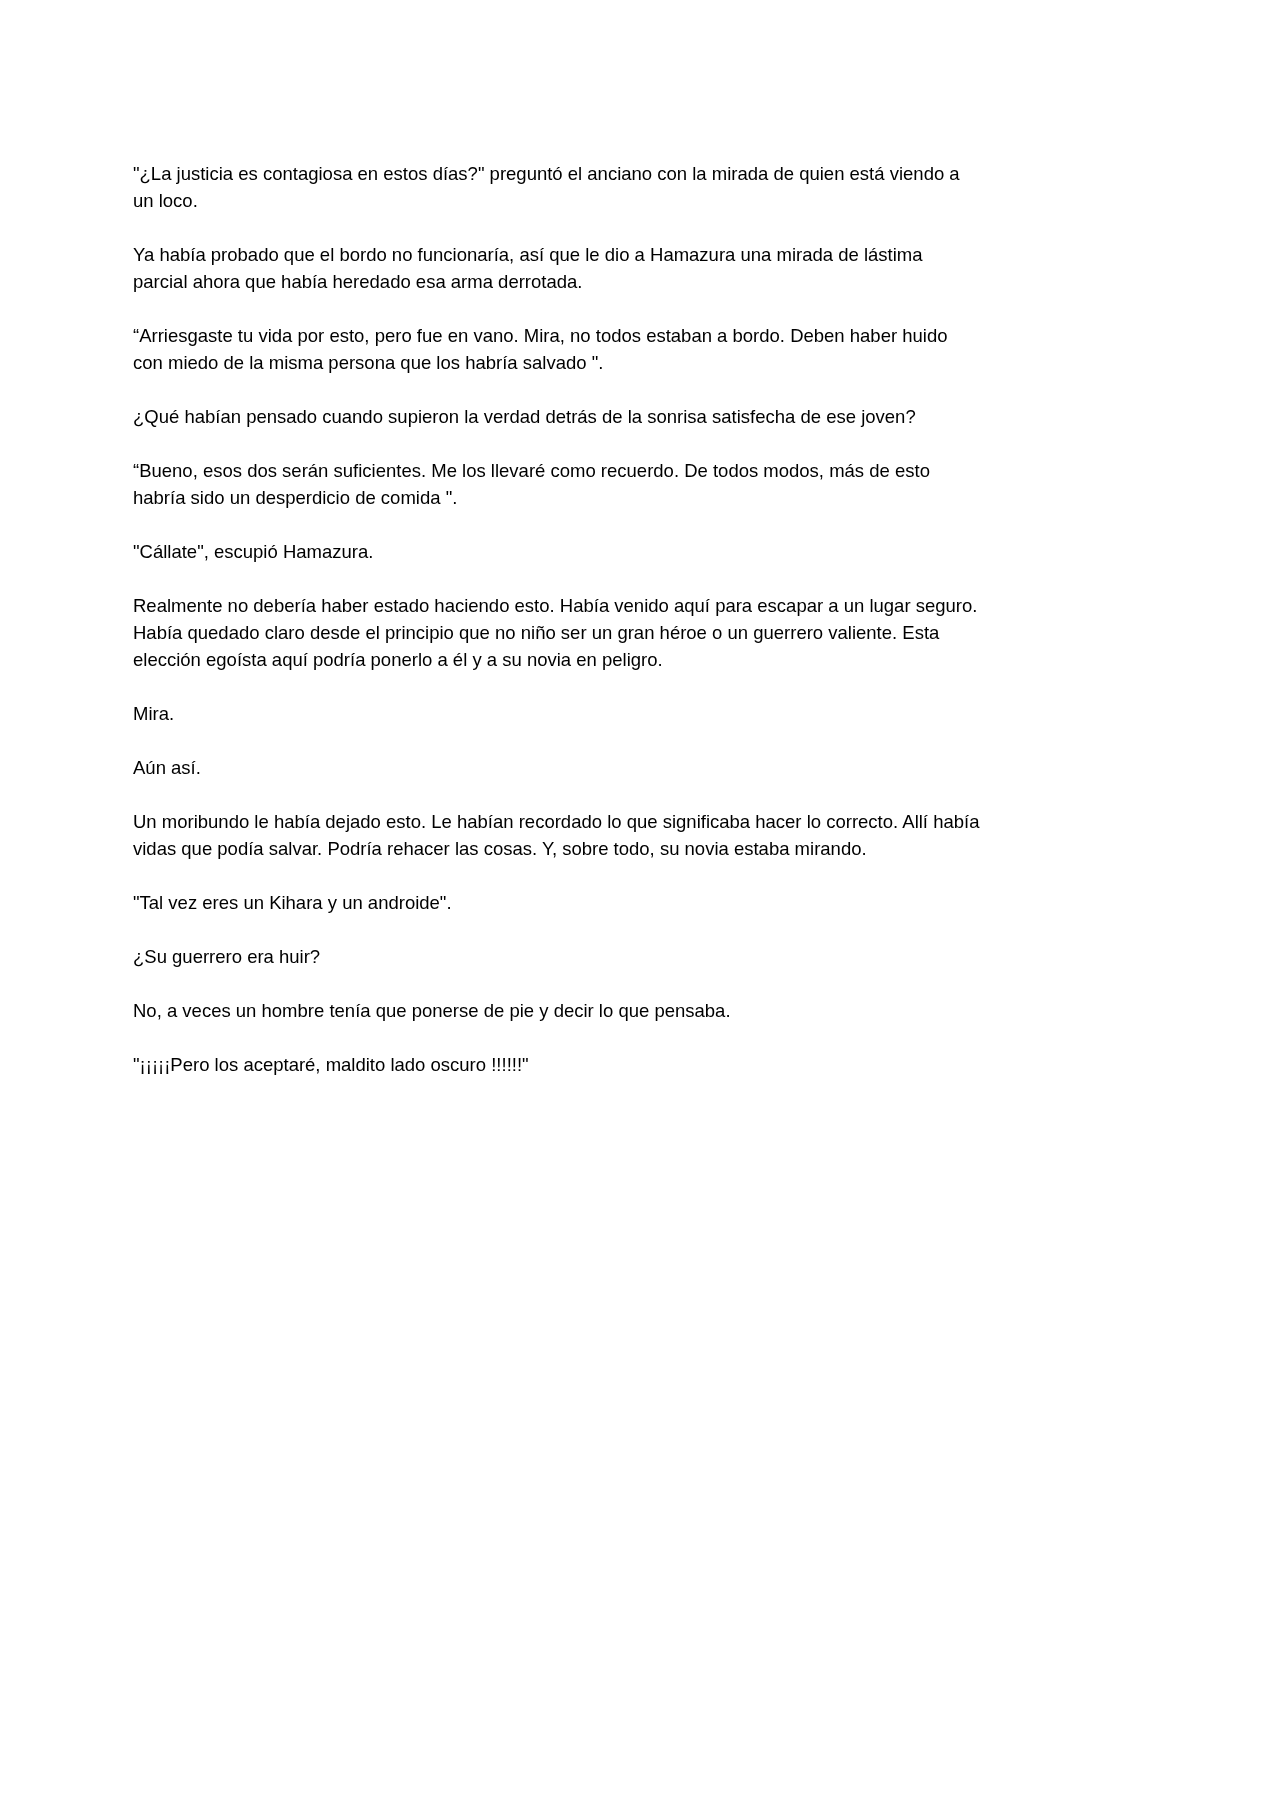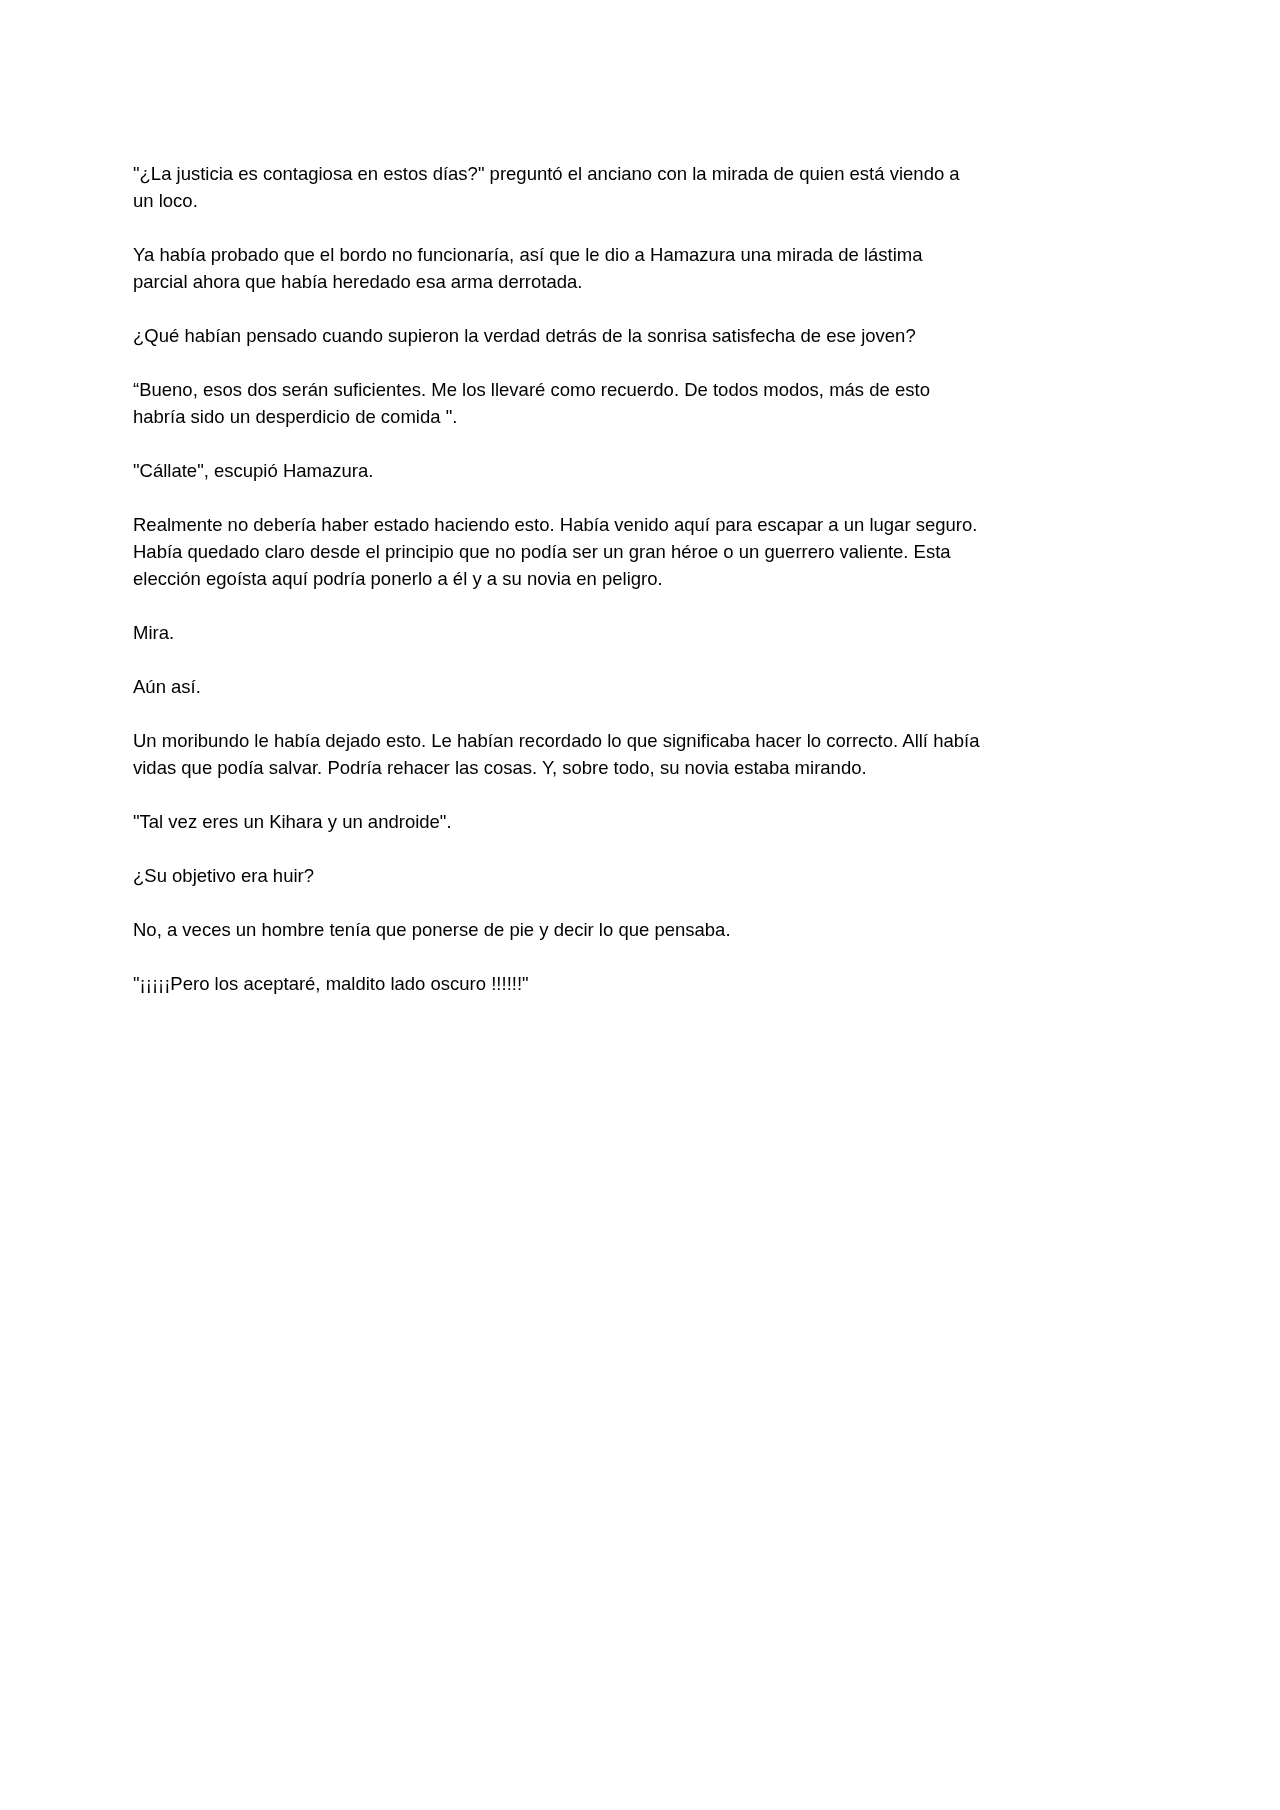--- a/index.html
+++ b/index.html
@@ -32,25 +32,26 @@
     margin-bottom: 0;
   }
 </style>
 </head>
 <body>
 
 <div class="page">
   <div class="text-content" id="text-content">
       <p>"¿La justicia es contagiosa en estos días?" preguntó el anciano con la mirada de quien está viendo a un loco.</p>
       <p>Ya había probado que el bordo no funcionaría, así que le dio a Hamazura una mirada de lástima parcial ahora que había heredado esa arma derrotada.</p>
+      <p>“Arriesgaste tu vida por esto, pero fue en vano. Mira, no todos estaban a bordo. Deben haber huido con miedo de la misma persona que los habría salvado ".</p>
       <p>¿Qué habían pensado cuando supieron la verdad detrás de la sonrisa satisfecha de ese joven?</p>
       <p>“Bueno, esos dos serán suficientes. Me los llevaré como recuerdo. De todos modos, más de esto habría sido un desperdicio de comida ".</p>
       <p>"Cállate", escupió Hamazura.</p>
-      <p>Realmente no debería haber estado haciendo esto. Había venido aquí para escapar a un lugar seguro. Había quedado claro desde el principio que no podía ser un gran héroe o un guerrero valiente. Esta elección egoísta aquí podría ponerlo a él y a su novia en peligro.</p>
+      <p>Realmente no debería haber estado haciendo esto. Había venido aquí para escapar a un lugar seguro. Había quedado claro desde el principio que no niño ser un gran héroe o un guerrero valiente. Esta elección egoísta aquí podría ponerlo a él y a su novia en peligro.</p>
       <p>Mira.</p>
       <p>Aún así.</p>
       <p>Un moribundo le había dejado esto. Le habían recordado lo que significaba hacer lo correcto. Allí había vidas que podía salvar. Podría rehacer las cosas. Y, sobre todo, su novia estaba mirando.</p>
       <p>"Tal vez eres un Kihara y un androide".</p>
-      <p>¿Su objetivo era huir?</p>
+      <p>¿Su guerrero era huir?</p>
       <p>No, a veces un hombre tenía que ponerse de pie y decir lo que pensaba.</p>
       <p>"¡¡¡¡¡Pero los aceptaré, maldito lado oscuro !!!!!!"</p>
     </div>
 </div>
 
 </body></html>

